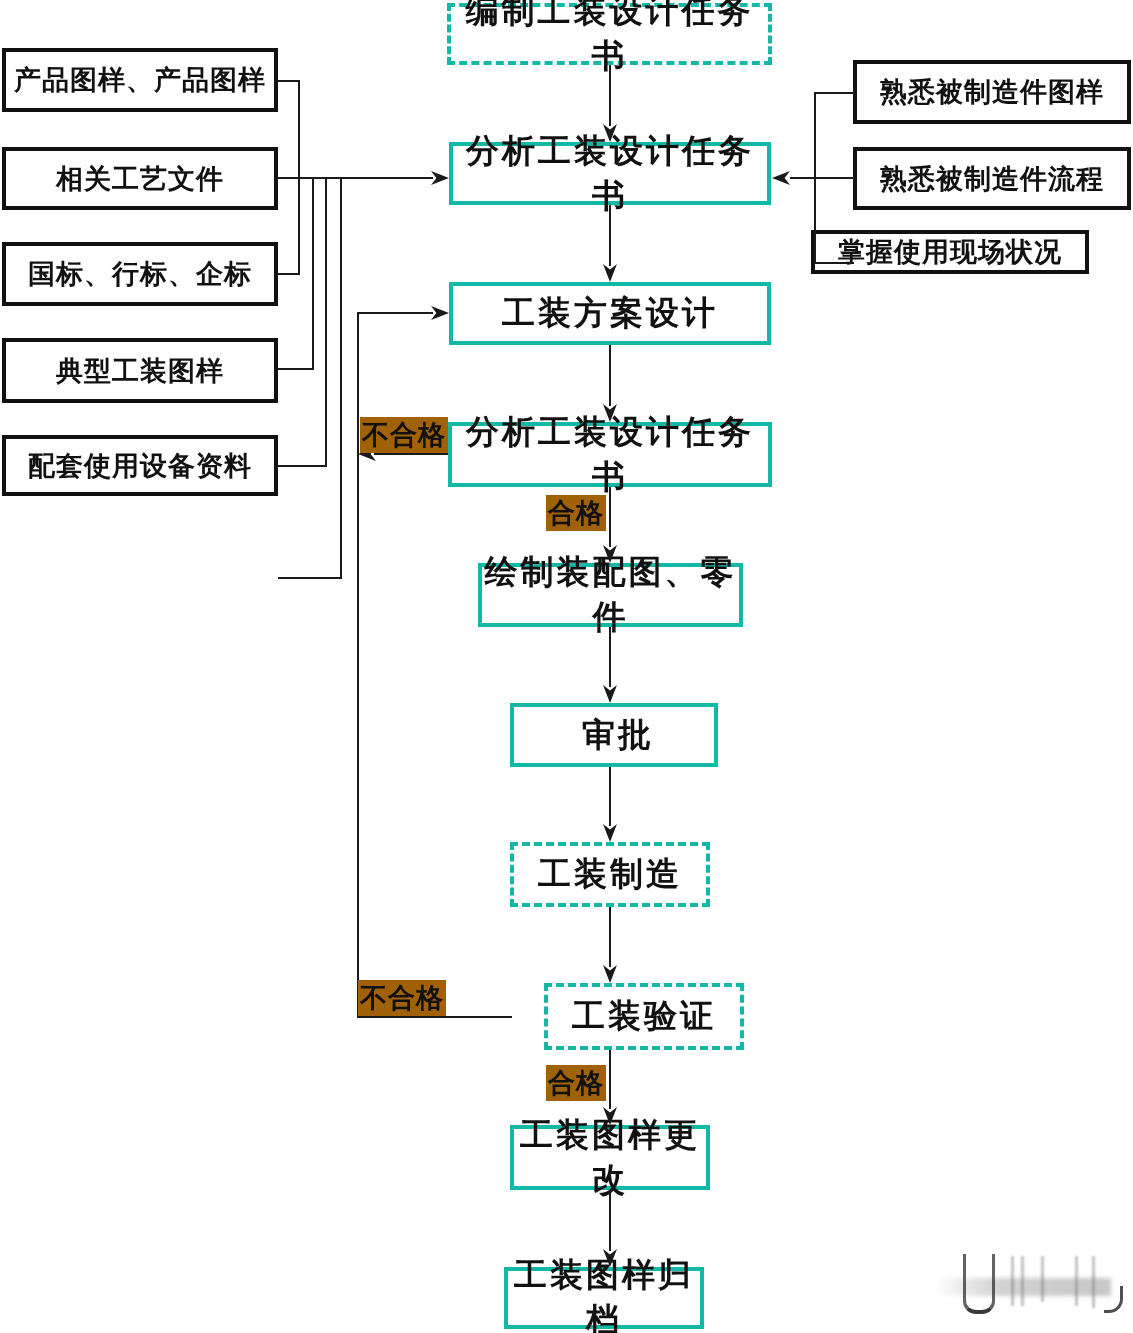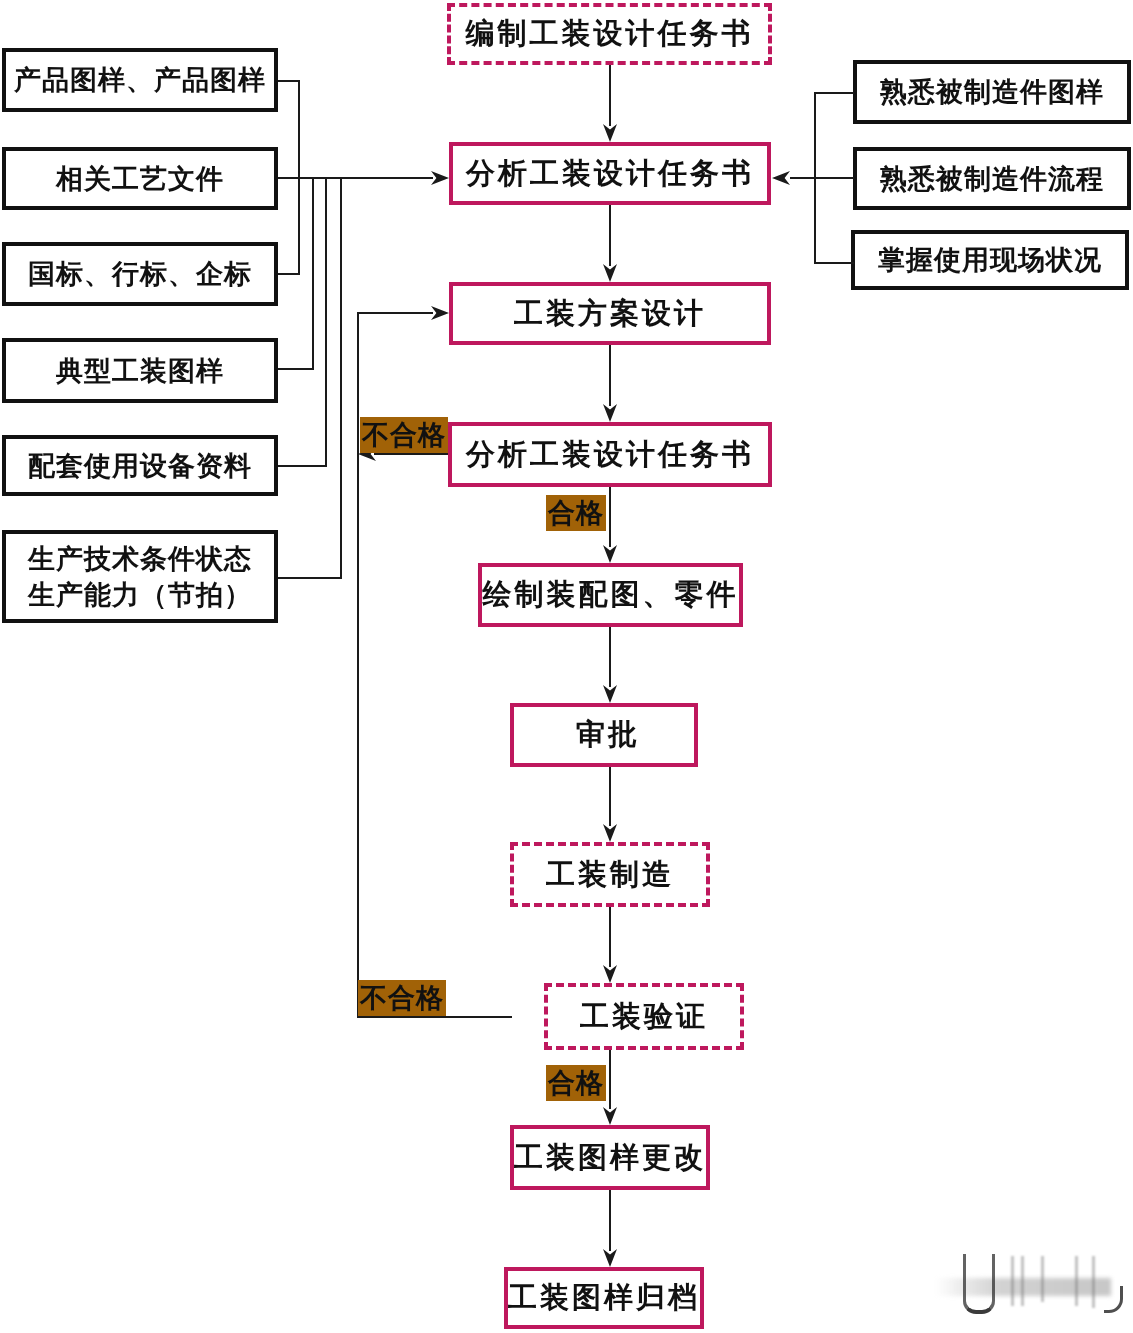--- a/index.html
+++ b/index.html
@@ -1,54 +1,54 @@
 <!DOCTYPE html>
 <html><head>
 <meta charset="utf-8">
 <style>
   html,body{margin:0;padding:0;background:#fff;}
   #canvas{position:relative;width:1133px;height:1333px;background:#fff;overflow:hidden;
           font-family:"Liberation Serif","DejaVu Serif",serif;color:#111;}
   .node,.input-box{position:absolute;box-sizing:border-box;display:flex;align-items:center;justify-content:center;
           text-align:center;background:#fff;}
-  .node{border:4px solid #be185d;font-size:29px;font-weight:600;letter-spacing:3px;}
+  .node{border:4px solid #14b8a6;font-size:33px;font-weight:600;letter-spacing:3px;}
   .node.dashed{border-style:dashed;}
   .input-box{border:4px solid #111;font-size:27px;font-weight:600;letter-spacing:1px;}
   .two-line{line-height:36px;text-align:left;}
   .line{position:absolute;background:#1a1a1a;}
   .ah{position:absolute;background:#1a1a1a;}
   .ah.down{width:14px;height:18px;clip-path:polygon(0 0,50% 100%,100% 0,50% 30%);}
   .ah.right{width:18px;height:14px;clip-path:polygon(0 0,100% 50%,0 100%,30% 50%);}
   .ah.left{width:18px;height:14px;clip-path:polygon(100% 0,0 50%,100% 100%,70% 50%);}
   .edge-label{position:absolute;font-size:27px;font-weight:600;letter-spacing:1px;background:#a16207;padding:0 2px;}
 
   
   #n-compile{left:447px;top:3px;width:325px;height:62px;}
   #n-analyze{left:449px;top:142px;width:322px;height:63px;}
   #n-scheme{left:449px;top:282px;width:322px;height:63px;}
   #n-review{left:448px;top:422px;width:324px;height:65px;}
   #n-draw{left:478px;top:563px;width:265px;height:64px;}
-  #n-approve{left:510px;top:703px;width:188px;height:64px;padding-left:8px;}
+  #n-approve{left:510px;top:703px;width:208px;height:64px;padding-left:8px;}
   #n-manufacture{left:510px;top:842px;width:200px;height:65px;}
   #n-verify{left:512px;top:983px;width:200px;height:67px;margin-left:32px;}
   #n-change{left:510px;top:1125px;width:200px;height:65px;}
   #n-archive{left:504px;top:1267px;width:200px;height:62px;}
 
   
   #l-1{left:2px;top:48px;width:276px;height:64px;}
   #l-2{left:2px;top:147px;width:276px;height:63px;}
   #l-3{left:2px;top:242px;width:276px;height:64px;}
   #l-4{left:2px;top:338px;width:276px;height:65px;}
   #l-5{left:2px;top:435px;width:276px;height:61px;}
   #l-6{left:2px;top:530px;width:276px;height:93px;}
 
   
   #r-1{left:853px;top:60px;width:278px;height:64px;}
   #r-2{left:853px;top:147px;width:278px;height:63px;}
-  #r-3{left:811px;top:230px;width:278px;height:60px;margin-left:40px;}
+  #r-3{left:811px;top:230px;width:278px;height:44px;}
 
   
   #a1l{left:609px;top:65px;width:2px;height:61px;}   #a1h{left:603px;top:124px;}
   #a2l{left:609px;top:205px;width:2px;height:61px;}  #a2h{left:603px;top:264px;}
   #a3l{left:609px;top:345px;width:2px;height:61px;}  #a3h{left:603px;top:404px;}
   #a4l{left:609px;top:487px;width:2px;height:60px;}  #a4h{left:603px;top:545px;}
   #a5l{left:609px;top:627px;width:2px;height:60px;}  #a5h{left:603px;top:685px;}
   #a6l{left:609px;top:767px;width:2px;height:59px;}  #a6h{left:603px;top:824px;}
   #a7l{left:609px;top:907px;width:2px;height:60px;}  #a7h{left:603px;top:965px;}
   #a8l{left:609px;top:1050px;width:2px;height:59px;} #a8h{left:603px;top:1107px;}
@@ -147,26 +147,20 @@
     </div>
   <div class="input-box" id="l-3">
       <span>国标、行标、企标</span>
     </div>
   <div class="input-box" id="l-4">
       <span>典型工装图样</span>
     </div>
   <div class="input-box" id="l-5">
       <span>配套使用设备资料</span>
     </div>
-  <div class="input-box" id="l-6">
-    <div class="two-line">
-      <div>生产技术条件状态</div>
-      <div>生产能力（节拍）</div>
-    </div>
-  </div>
 
   <div class="input-box" id="r-1">
       <span>熟悉被制造件图样</span>
     </div>
   <div class="input-box" id="r-2">
       <span>熟悉被制造件流程</span>
     </div>
   <div class="input-box" id="r-3">
       <span>掌握使用现场状况</span>
     </div>

